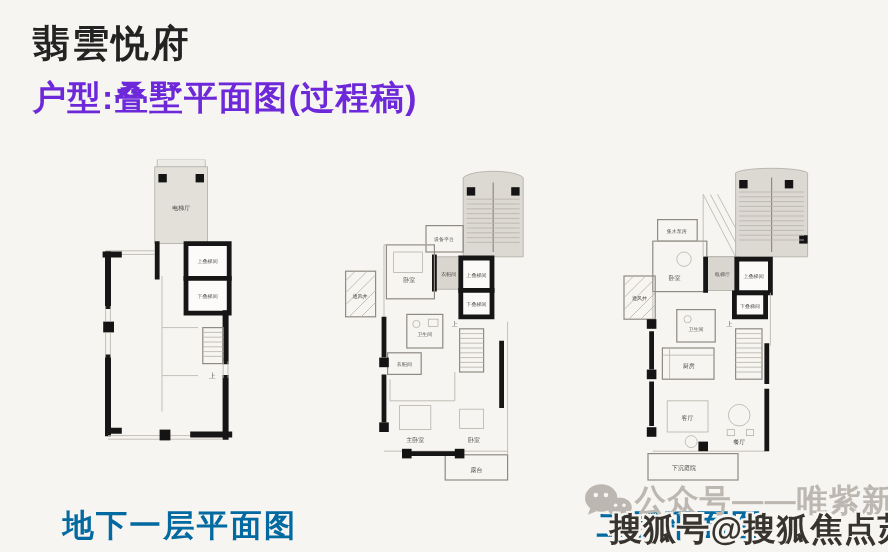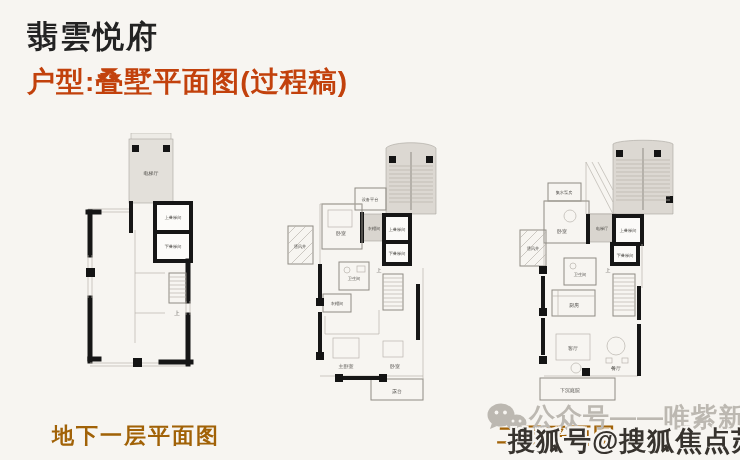--- a/index.html
+++ b/index.html
@@ -1,21 +1,21 @@
 <!DOCTYPE html>
 <html><head>
 <meta charset="utf-8">
 <style>
   html,body{margin:0;padding:0;}
   body{width:740px;height:460px;overflow:hidden;background:#f7f5f1;font-family:"Liberation Sans",sans-serif;}
   .stage{position:relative;width:740px;height:460px;background:#f7f5f1;}
   .title{position:absolute;left:27px;top:16px;font-size:31px;font-weight:900;color:#232323;letter-spacing:2px;}
-  .subtitle{position:absolute;left:27px;top:63px;font-size:28px;font-weight:600;color:#c2410c;letter-spacing:1px;}
+  .subtitle{position:absolute;left:27px;top:63px;font-size:28px;font-weight:600;color:#6d28d9;letter-spacing:1px;}
   .plan{position:absolute;}
-  .caption{position:absolute;top:421px;font-size:22px;font-weight:600;color:#a16207;letter-spacing:2px;white-space:nowrap;}
+  .caption{position:absolute;top:421px;font-size:26px;font-weight:600;color:#0369a1;letter-spacing:2px;white-space:nowrap;}
   .cap1{left:52px;}
   .cap2{left:306px;}
   .cap3{left:497px;z-index:1;text-align:right;}
   
   .wall{stroke:#161616;stroke-width:4;fill:none;stroke-linecap:square;}
   .wall5{stroke:#161616;stroke-width:5;fill:none;stroke-linecap:square;}
   .thin{stroke:#b9b5ae;stroke-width:0.7;fill:none;}
   .thin2{stroke:#8f8b84;stroke-width:1;fill:none;}
   text{font-family:"Liberation Sans",sans-serif;}
   .lbl{font-size:5.6px;fill:#4c4a46;text-anchor:middle;}

